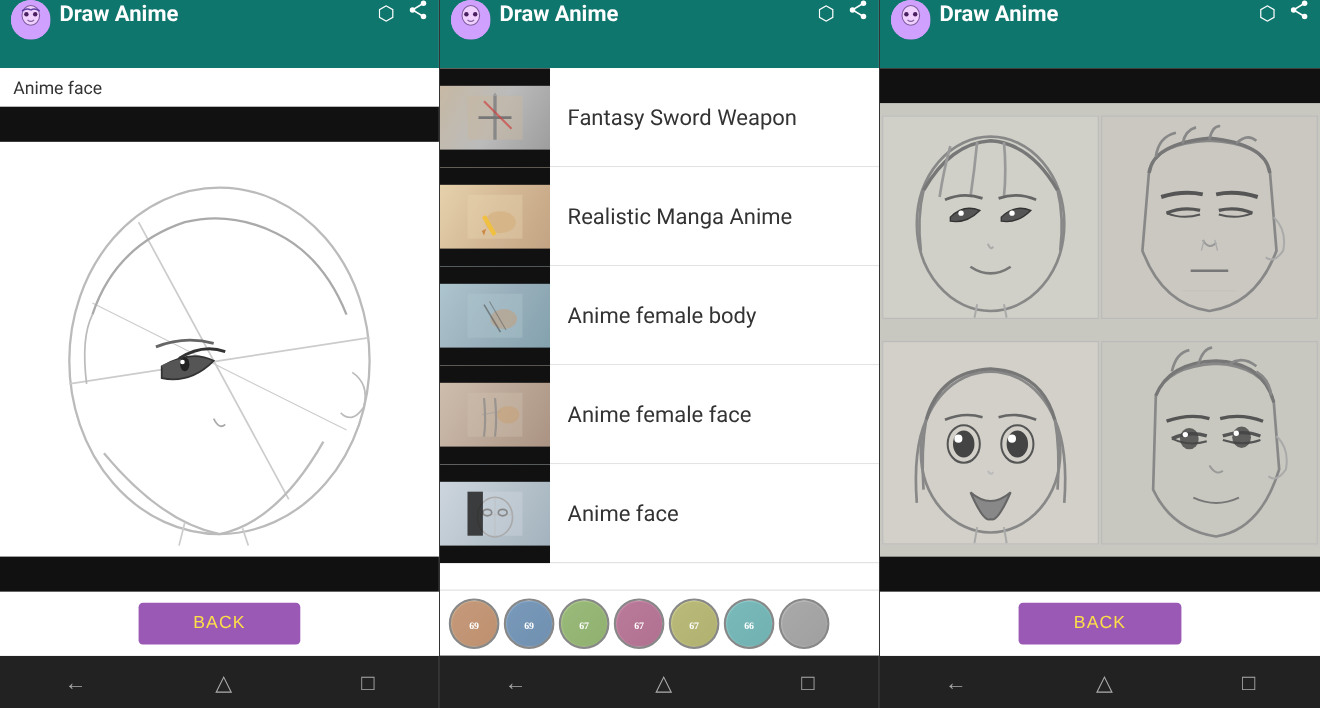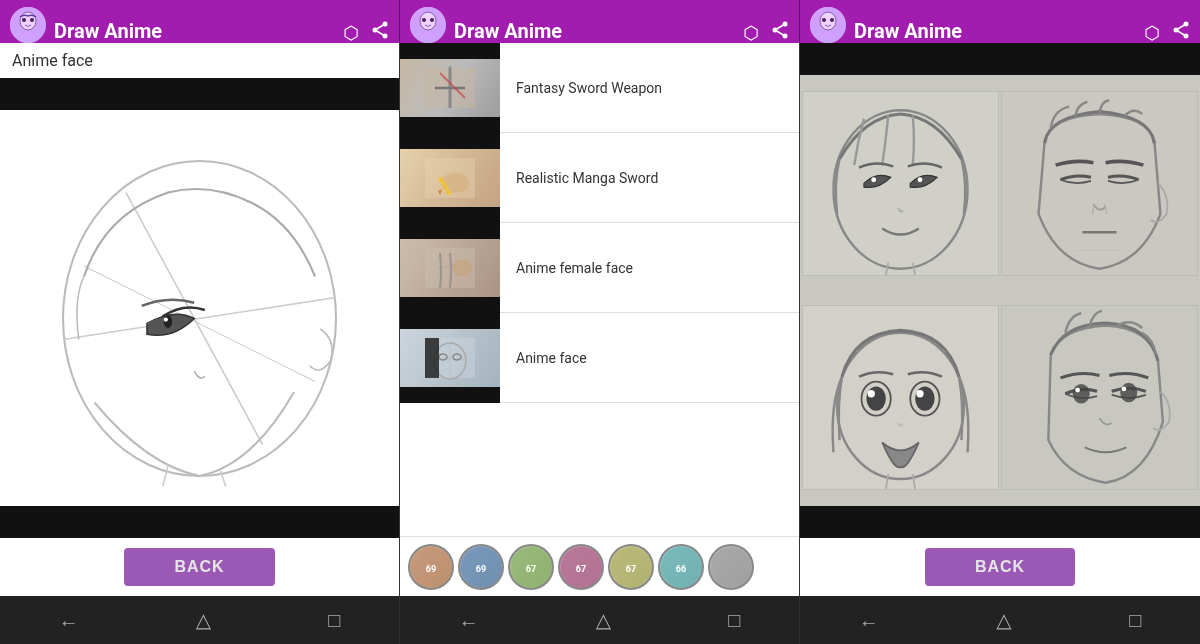--- a/index.html
+++ b/index.html
@@ -17,24 +17,24 @@
       width: 400px;
       height: 644px;
       display: flex;
       flex-direction: column;
       background: #f5f5f5;
       border-right: 1px solid #333;
     }
 
     
     .top-bar {
-      height: 43px;
-      background: #a21caf;
-      display: flex;
-      align-items: flex-end;
+      height: 62px;
+      background: #0f766e;
+      display: flex;
+      align-items: flex-start;
       padding: 0 10px;
       flex-shrink: 0;
     }
     .top-bar-avatar {
       width: 36px;
       height: 36px;
       border-radius: 50%;
       background: #fff;
       overflow: hidden;
       display: flex;
@@ -100,25 +100,25 @@
       width: 100%;
     }
     .back-btn-container {
       padding: 10px;
       display: flex;
       justify-content: center;
       background: #fff;
     }
     .back-btn {
       background: #9B59B6;
-      color: #e5e5e5;
+      color: #fde047;
       border: none;
       padding: 10px 50px;
       font-size: 16px;
-      font-weight: bold;
+      font-weight: normal;
       border-radius: 4px;
       cursor: pointer;
       letter-spacing: 1px;
     }
 
     
     .bottom-nav {
       height: 48px;
       background: #222;
       display: flex;
@@ -185,21 +185,21 @@
       background: linear-gradient(120deg, #b0c8d0 0%, #9ab0bc 50%, #80a0ac 100%);
     }
     .thumb-legs {
       background: linear-gradient(120deg, #d0c0b0 0%, #bca898 50%, #a89080 100%);
     }
     .thumb-anime {
       background: linear-gradient(120deg, #d0d8e0 0%, #b8c4cc 50%, #a0b0bc 100%);
     }
     .list-item-text {
       padding: 0 16px;
-      font-size: 14px;
+      font-size: 20px;
       color: #333;
     }
 
     
     .circles-row {
       height: 60px;
       background: #fff;
       display: flex;
       align-items: center;
       padding: 0 8px;
@@ -212,20 +212,21 @@
       height: 46px;
       border-radius: 50%;
       flex-shrink: 0;
       border: 2px solid #888;
       overflow: hidden;
       display: flex;
       align-items: center;
       justify-content: flex-end;
       position: relative;
       cursor: pointer;
+      font-family: Liberation Serif, serif;
     }
     .circle-bg-1 { background: linear-gradient(135deg, #d0b090, #b89070); }
     .circle-bg-2 { background: linear-gradient(135deg, #90b0d0, #7090b0); }
     .circle-bg-3 { background: linear-gradient(135deg, #b0d090, #90b070); }
     .circle-bg-4 { background: linear-gradient(135deg, #d090b0, #b07090); }
     .circle-bg-5 { background: linear-gradient(135deg, #d0d090, #b0b070); }
     .circle-bg-6 { background: linear-gradient(135deg, #90d0d0, #70b0b0); }
     .circle-bg-7 { background: linear-gradient(135deg, #c0c0c0, #a0a0a0); }
     .manga-cell {
       background: #d8d8d8;
@@ -380,23 +381,39 @@
             <rect x="5" y="5" width="50" height="40" fill="#e8d5b0" opacity="0.4"></rect>
 
             <ellipse cx="35" cy="30" rx="14" ry="10" fill="#d4b080" opacity="0.7"></ellipse>
 
             <rect x="22" y="20" width="4" height="20" rx="1" fill="#f0c040" transform="rotate(-30 30 30)"></rect>
             <polygon points="18,38 22,36 20,42" fill="#cc8844"></polygon>
           </svg>
         </div>
         <div class="thumb-black-bar-bottom"></div>
       </div>
-      <span class="list-item-text">Realistic Manga Sword</span>
-    </div>
-
+      <span class="list-item-text">Realistic Manga Anime</span>
+    </div>
+
+    <div class="list-item">
+      <div class="list-thumb">
+        <div class="thumb-black-bar"></div>
+        <div class="thumb-bg thumb-body">
+          <svg width="60" height="50" viewBox="0 0 60 50">
+            <rect x="5" y="5" width="50" height="40" fill="#b0c8d0" opacity="0.4"></rect>
+
+            <ellipse cx="38" cy="28" rx="12" ry="9" fill="#c0a080" opacity="0.6"></ellipse>
+            <line x1="20" y1="15" x2="35" y2="40" stroke="#555" stroke-width="1.5" opacity="0.6"></line>
+            <line x1="25" y1="12" x2="40" y2="38" stroke="#555" stroke-width="1" opacity="0.5"></line>
+          </svg>
+        </div>
+        <div class="thumb-black-bar-bottom"></div>
+      </div>
+      <span class="list-item-text">Anime female body</span>
+    </div>
 
     <div class="list-item">
       <div class="list-thumb">
         <div class="thumb-black-bar"></div>
         <div class="thumb-bg thumb-legs">
           <svg width="60" height="50" viewBox="0 0 60 50">
             <rect x="5" y="5" width="50" height="40" fill="#d0c0b0" opacity="0.4"></rect>
 
             <path d="M20 10 Q22 30 20 45" fill="none" stroke="#888" stroke-width="2" opacity="0.7"></path>
             <path d="M30 10 Q32 30 30 45" fill="none" stroke="#888" stroke-width="2" opacity="0.7"></path>

